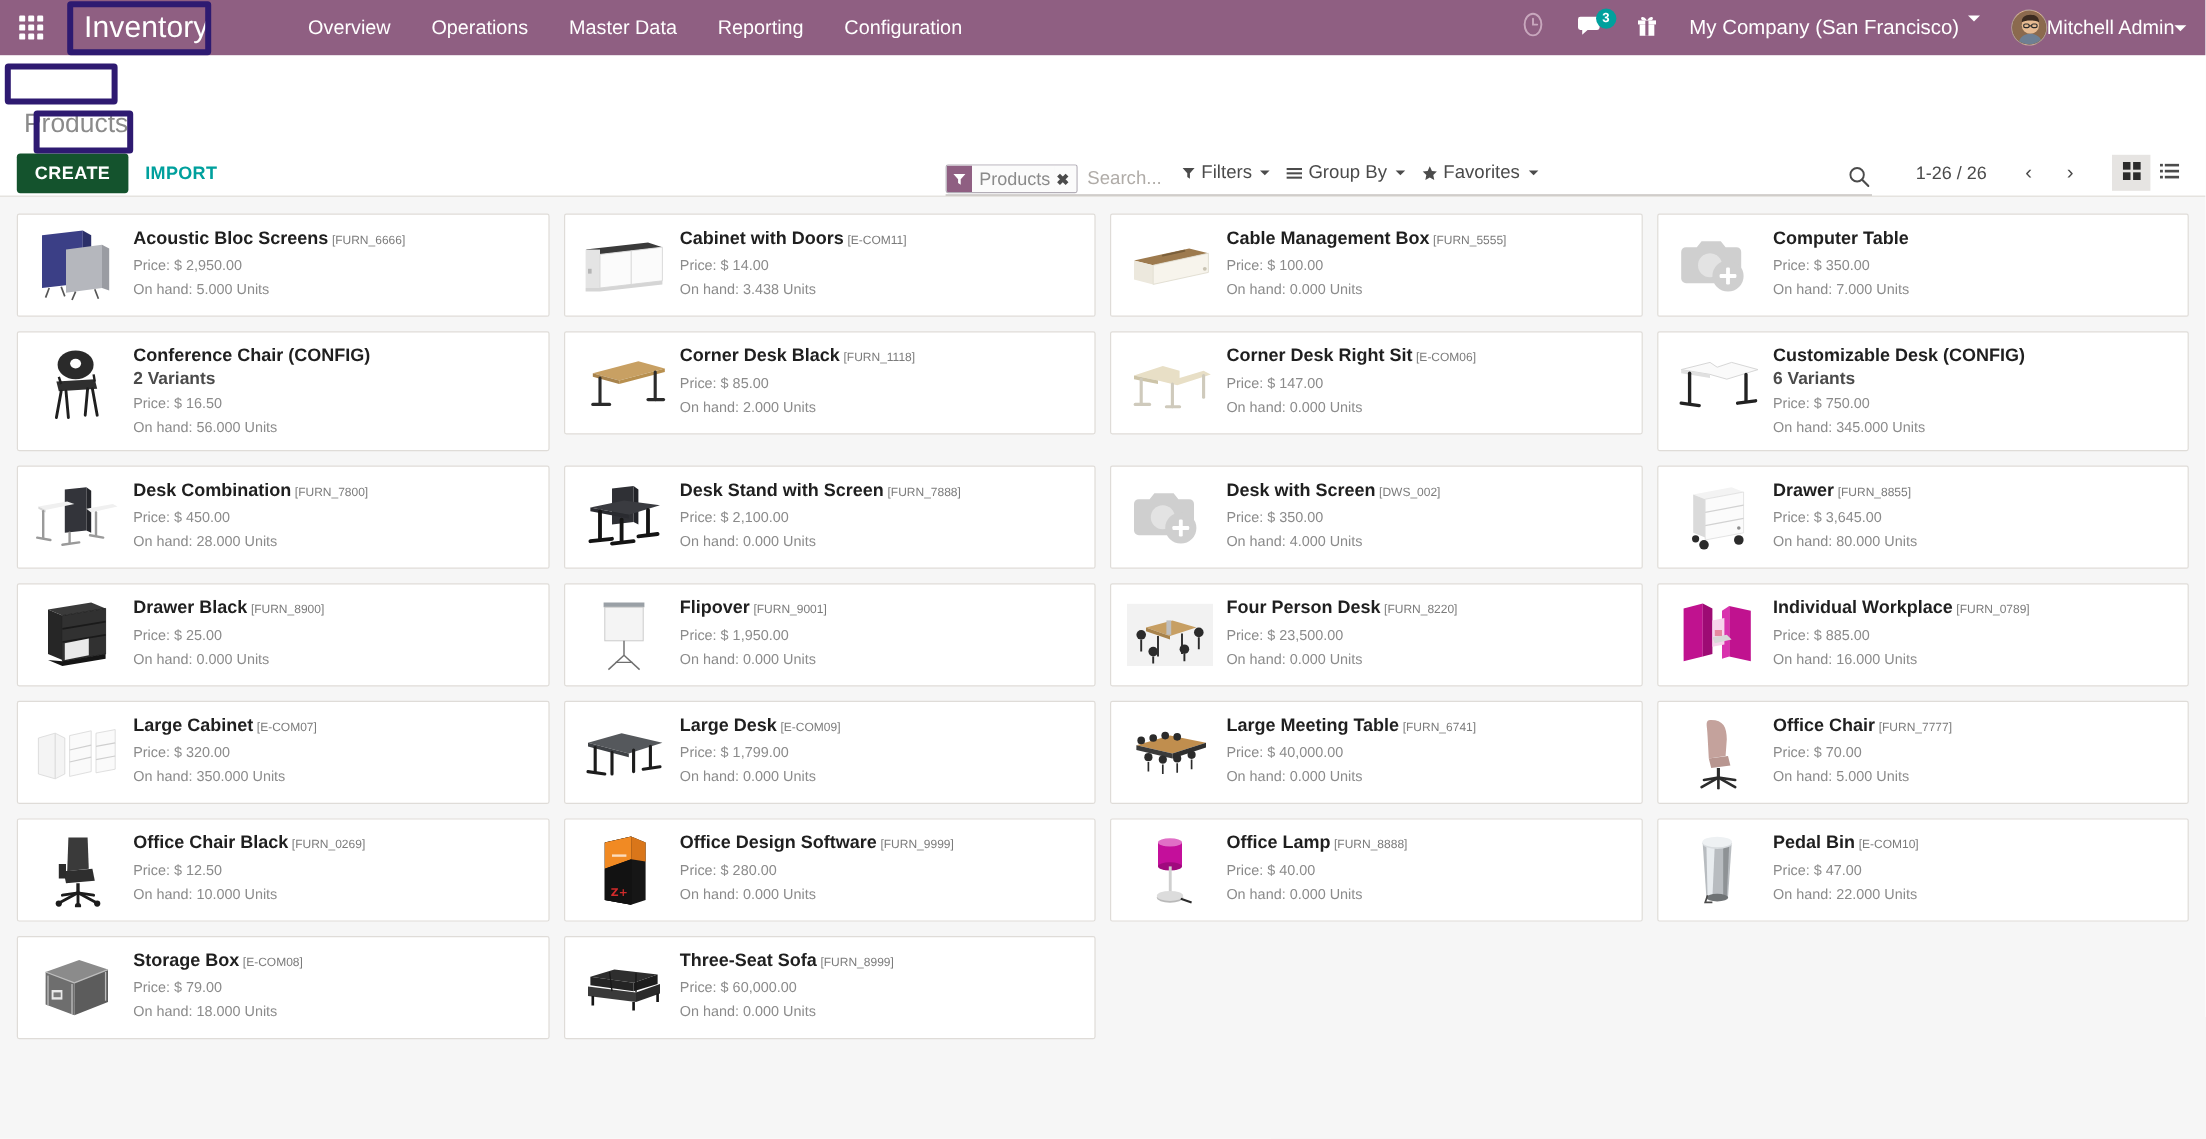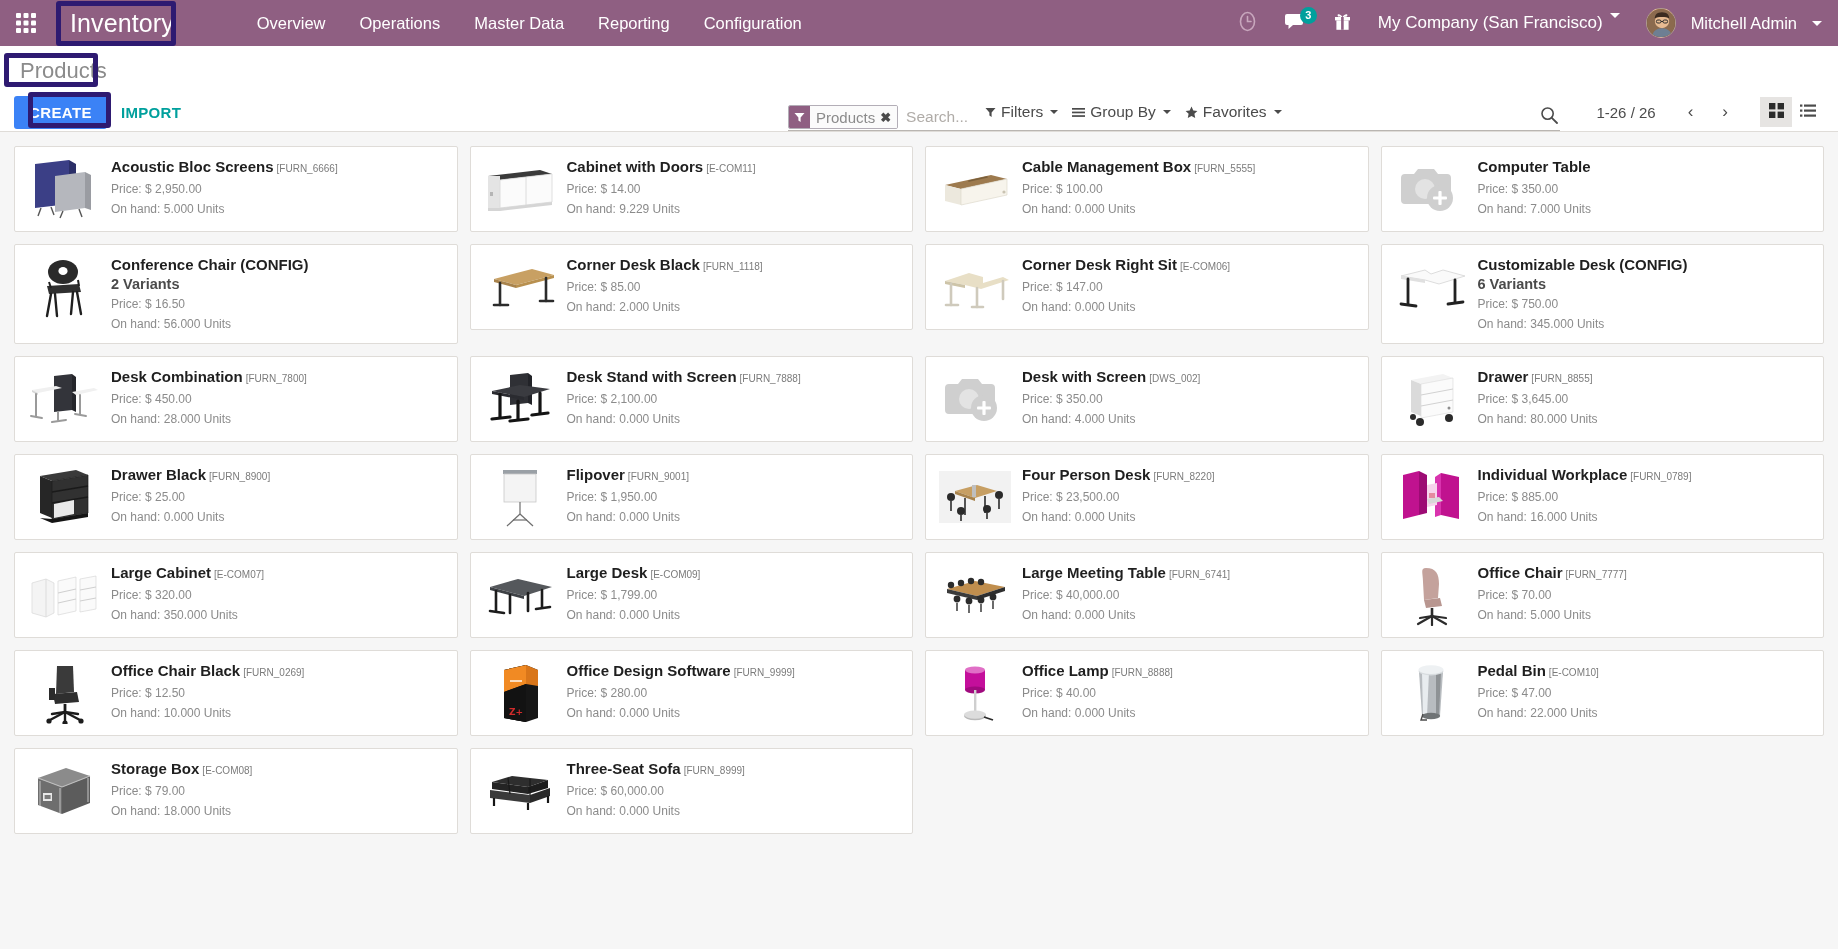--- a/index.html
+++ b/index.html
@@ -92,38 +92,39 @@
     font-size: 17px;
     padding: 0 10px 0 14px;
     cursor: pointer;
     display:flex; align-items:flex-start; gap:7px;
     white-space: nowrap;
   }
   .caret { display:inline-block; width:0;height:0;
     border-left:5px solid transparent; border-right:5px solid transparent;
     border-top:5px solid #ffffff; }
   .user-wrap {
-    display:flex; align-items:center; gap:15px;
+    display:flex; align-items:center; gap:0;
     padding: 0 2px 0 16px; cursor:pointer;
   }
   .avatar {
     width: 30px; height: 30px; border-radius: 50%;
     background: radial-gradient(circle at 50% 38%, #e8b48b 0 32%, #b9784a 33% 55%, #6d4a32 56% 100%);
     border: 1px solid rgba(255,255,255,.45);
     overflow:hidden; flex:none;
   }
   .user-name { font-size:16.5px; white-space: nowrap; }
 
   
   .control-panel {
     background: #ffffff;
     border-bottom: 1px solid #dfdcd8;
     padding: 0;
     position: relative;
     height: 86px;
+    margin-top: 32px;
   }
   .cp-row1 {
     display: flex; align-items: flex-start;
     padding: 10px 14px 0 14px;
     height: 44px;
   }
   .breadcrumb-wrap { position: relative; }
   .breadcrumb {
     font-size: 22px;
     color: #8b8b8b;
@@ -192,21 +193,21 @@
 
   .cp-row2 {
     display: flex; align-items: center;
     padding: 0 14px;
     position: absolute;
     left: 0; right: 0; top: 46px;
     height: 40px;
   }
   .cp-left-actions { display: flex; align-items: center; gap: 0; position: relative; }
   .btn-create {
-    background: #3b82f6;
+    background: #14532d;
     color: #ffffff;
     border: 0;
     font-size: 15px;
     font-weight: 600;
     letter-spacing: .4px;
     padding: 8px 15px;
     border-radius: 3px;
     cursor: pointer;
     font-family: "Liberation Sans", sans-serif;
   }
@@ -533,21 +534,21 @@
             <rect x="4" y="14" width="12" height="32" fill="#e4e4e4"></rect>
     <path d="M16 18 L68 12 L68 40 L16 46 z" fill="#fbfbfb" stroke="#d8d8d8" stroke-width="0.8"></path>
     <path d="M42 15 L42 43" stroke="#dcdcdc" stroke-width="1"></path>
             <path d="M4 46 L16 46 L68 40 L68 43 L16 49 L4 49 z" fill="#d5d5d5"></path>
     <rect x="6" y="30" width="3" height="4" fill="#b5b5b5"></rect>
           </svg>
         </div>
         <div class="card-body">
           <div class="p-title">Cabinet with Doors<span class="p-code">[E-COM11]</span></div>
           <div class="p-line">Price: $ 14.00</div>
-          <div class="p-line">On hand: 9.229 Units</div>
+          <div class="p-line">On hand: 3.438 Units</div>
         </div>
       </div>
     </div>
     <div class="kcell">
       <div class="card">
         <div class="card-img">
           <svg width="72" height="44" viewBox="0 0 72 44">
     <path d="M6 18 L52 8 L68 12 L22 22 z" fill="#9d7a4e"></path>
             <path d="M6 18 L22 22 L22 38 L6 34 z" fill="#ece8dd"></path>
     <path d="M22 22 L68 12 L68 28 L22 38 z" fill="#f7f4ec" stroke="#dedacd" stroke-width="0.7"></path>

